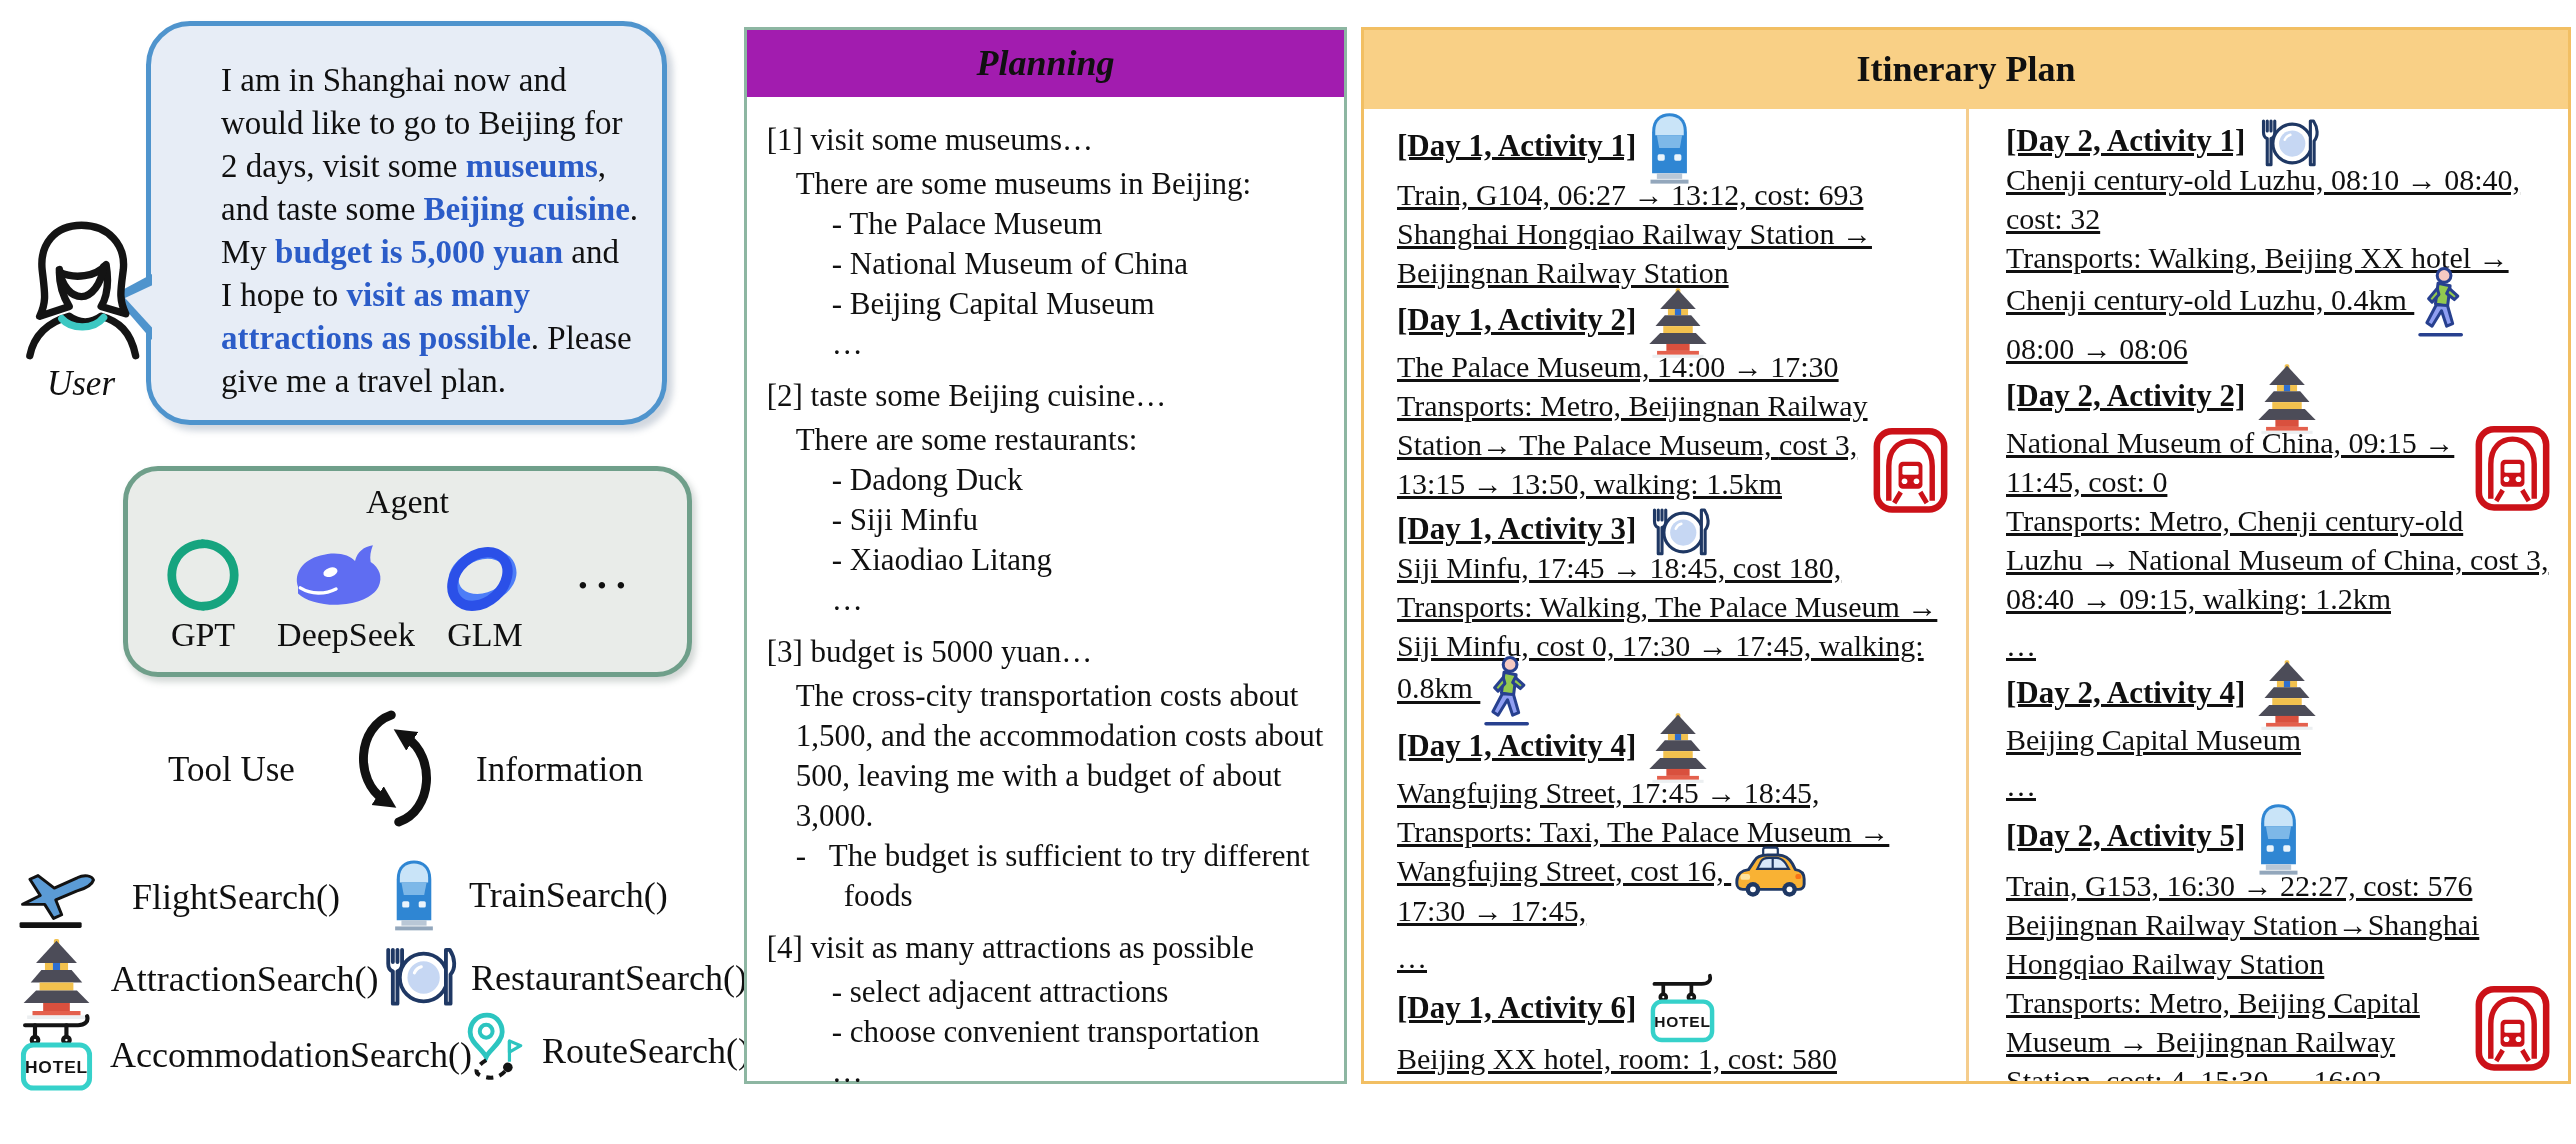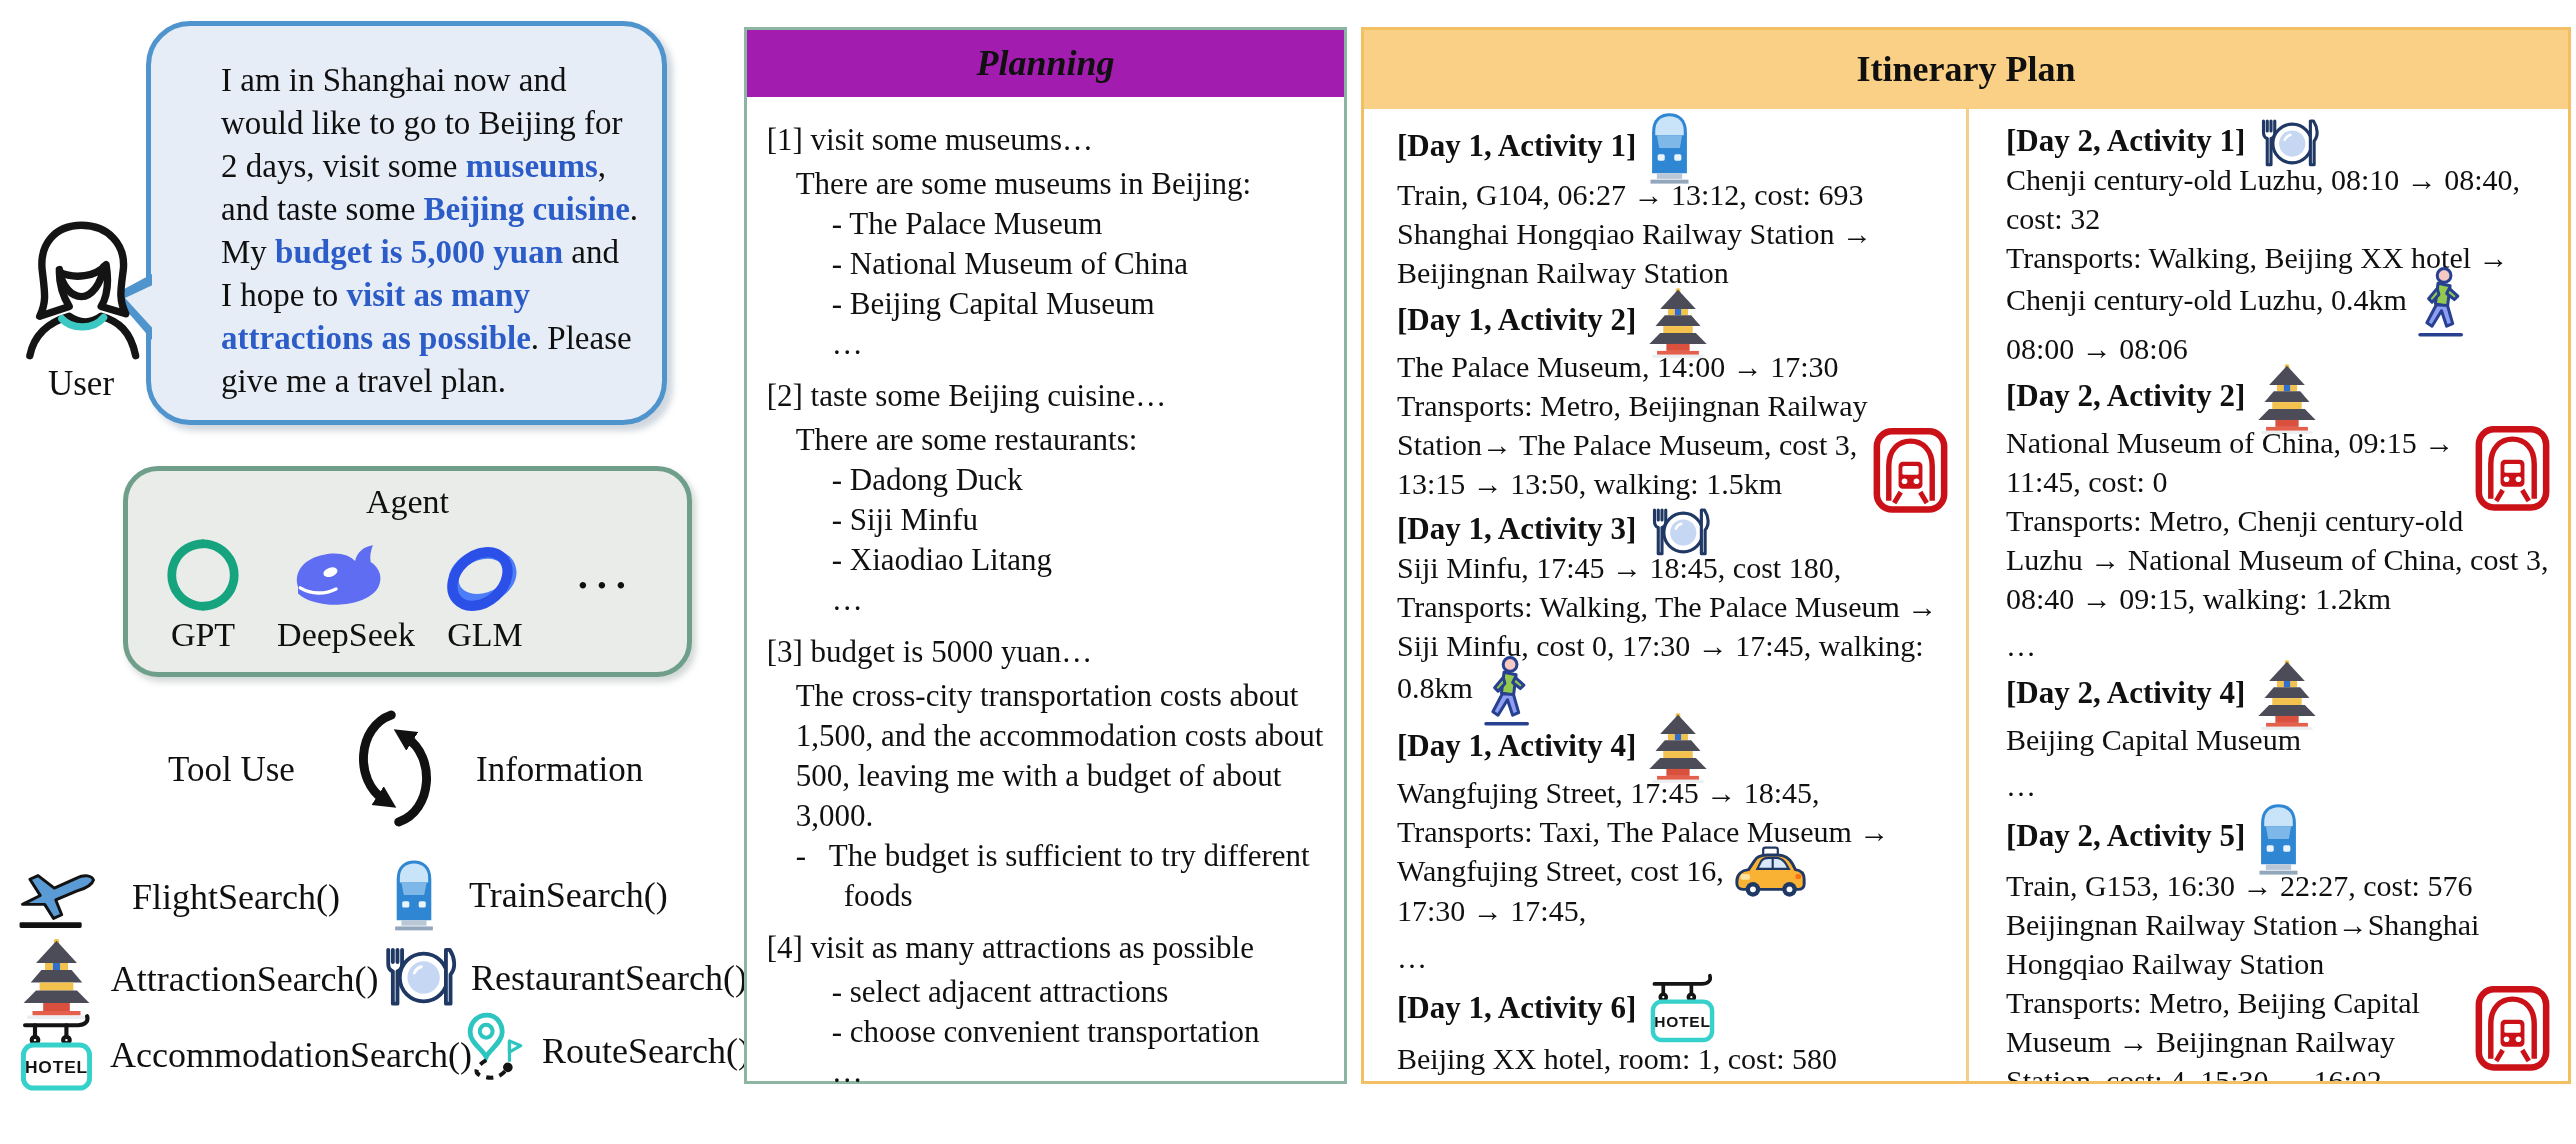--- a/index.html
+++ b/index.html
@@ -12,21 +12,21 @@
           box-shadow:5.3px 5.3px 6.8px rgba(90,110,140,.28);}
   .bubble-tail-border{position:absolute;left:-38px;top:248px;width:0;height:0;
           border-top:21px solid transparent;border-bottom:45px solid transparent;border-right:39px solid #4f94cd;}
   .bubble-tail-fill{position:absolute;left:-26px;top:257px;width:0;height:0;
           border-top:15px solid transparent;border-bottom:35px solid transparent;border-right:32px solid #e7edf6;}
   .bubble-text{margin:0;padding:33px 19.7px 0 70px;font-size:33px;line-height:43px;}
   .hl{color:#2b5cc8;font-weight:bold;}
 
   .user-fig{position:absolute;left:9px;top:214px;width:144px;text-align:center;}
   .user-fig svg{width:123px;height:148px;display:block;margin:0 auto;}
-  .user-label{font-size:35px;margin-top:1.5px;}
+  .user-label{font-size:35px;margin-top:1.5px;font-style:italic;}
 
   
   .agent-box{position:absolute;left:123px;top:466px;width:569px;height:211px;background:#e9ece9;
              border:5.3px solid #6f9f8a;border-radius:35px;box-sizing:border-box;
              box-shadow:3.8px 4.5px 6px rgba(80,100,90,.25);}
   .agent-title{position:absolute;left:0;right:0;top:12px;text-align:center;font-size:34px;}
   .agent-logo{position:absolute;}
   .agent-logo.logo-0{left:35px;top:64px;}  .logo-0 svg{width:80px;height:80px;}
   .agent-logo.logo-1{left:157px;top:71px;} .logo-1 svg{width:111px;height:76px;}
   .agent-logo.logo-2{left:310px;top:67px;} .logo-2 svg{width:89px;height:82px;}
@@ -60,21 +60,21 @@
   .pl-heading .pfx{font-weight:normal;}
   .pl-heading .ht{font-weight:normal;}
   .pl-p{margin-left:29px;margin-top:1.5px;}
   .pl-li{margin-left:65px;}
   .pl-li-hang{margin-left:29px;padding-left:48px;text-indent:-48px;}
   .pl-dots{margin-left:65px;}
 
   .itinerary{left:1361px;width:1210px;height:1057px;border:3.8px solid #f2bf63;}
   .itinerary .panel-header{height:79px;background:#f9d086;}
   .itin-body{display:flex;height:calc(100% - 79px);}
-  .day-col{width:50%;box-sizing:border-box;padding:10.6px 16.7px 0 33px;font-size:30px;line-height:39px;overflow:hidden;}
+  .day-col{width:50%;box-sizing:border-box;padding:10.6px 16.7px 0 33px;font-size:30px;line-height:39px;overflow:hidden;text-decoration:underline;}
   .day-col.second{border-left:3px solid #f5cd8d;padding-left:37px;}
   .act-header{font-weight:bold;font-size:31px;margin-top:6px;}
   .activity:first-child .act-header{margin-top:1.5px;}
   .itin-dots{margin:7.6px 0 0 0;}
 
   
   .icon{display:inline-block;line-height:0;}
   .icon svg{display:inline-block;vertical-align:middle;}
   .icon-inline{vertical-align:middle;}
   .icon-inline.hdr{margin-left:10.6px;}

